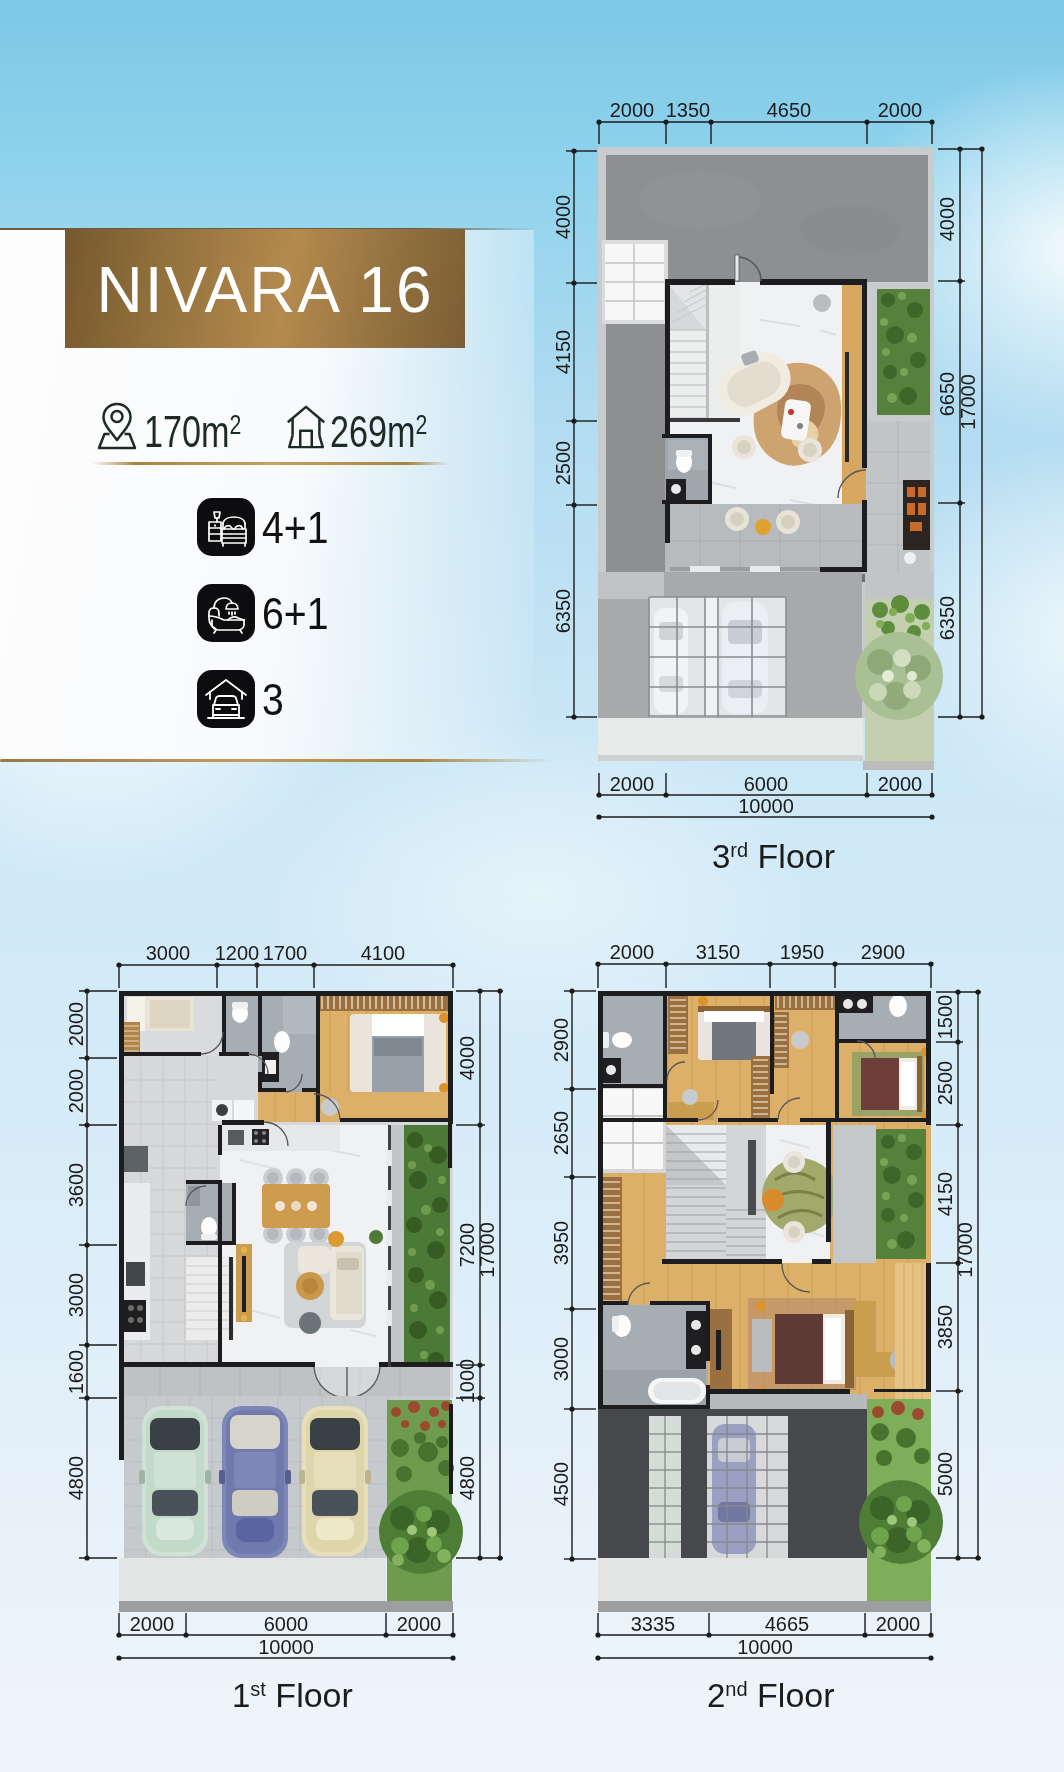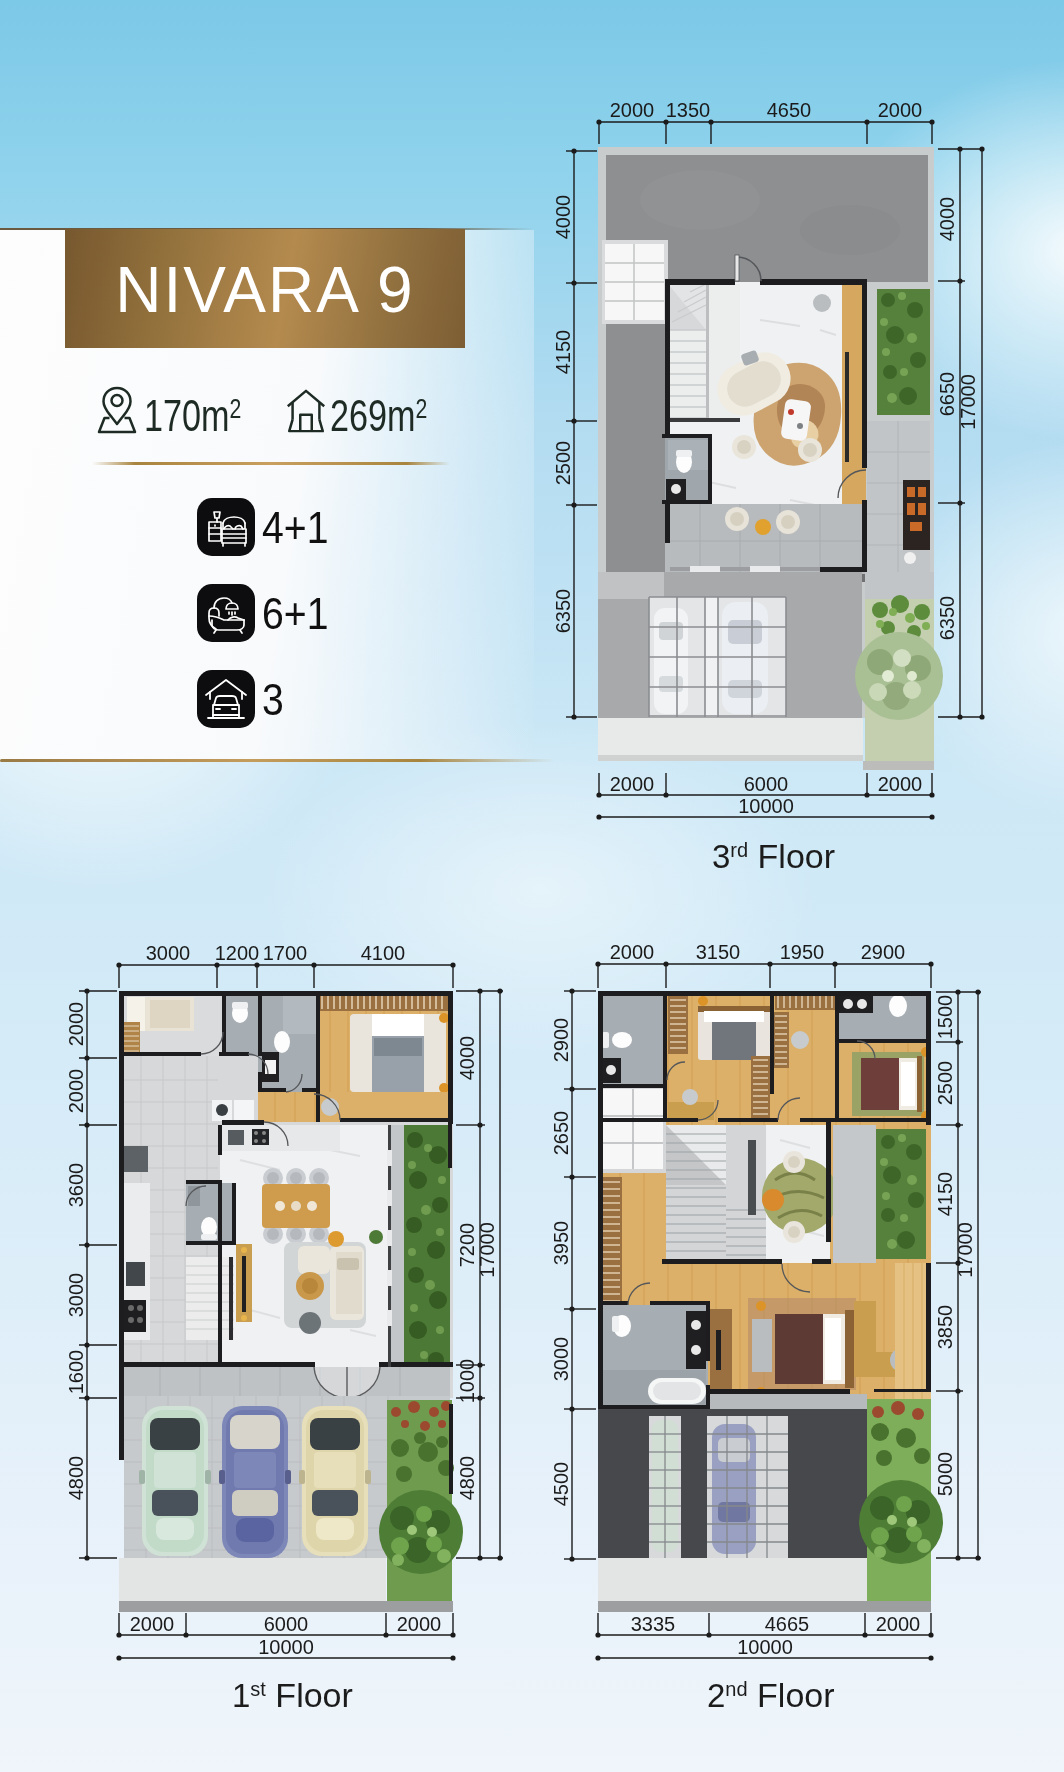--- a/index.html
+++ b/index.html
@@ -20,23 +20,23 @@
 <div class="cloud" style="left:260px;top:720px;width:560px;height:340px;background:radial-gradient(closest-side,rgba(255,255,255,.45),rgba(255,255,255,0));"></div>
 
 <div style="position:absolute;left:0;top:230px;width:534px;height:531px;background:linear-gradient(100deg,#fdfdfd 0%,#f8fafc 55%,rgba(240,247,252,0.25) 92%,rgba(240,247,252,0) 100%);"></div>
 
 <div style="position:absolute;left:0;top:228px;width:533px;height:2px;background:linear-gradient(90deg,#6b5a40 0%,#6b5a40 78%,rgba(107,90,64,0) 100%);"></div>
 
 <div style="position:absolute;left:0;top:759px;width:560px;height:3px;background:linear-gradient(90deg,#9a7a44 0%,#c49c5c 45%,#a8853f 75%,rgba(168,133,63,0) 99%);border-radius:2px;"></div>
 
 <div style="position:absolute;left:65px;top:229px;width:400px;height:119px;background:linear-gradient(100deg,#77582f 0%,#92713c 25%,#b48a4e 55%,#8f6f3e 82%,#7d5e34 100%);"></div>
 
-<div style="position:absolute;left:65px;top:253px;width:400px;text-align:center;color:#fff;font-size:64px;letter-spacing:2px;font-weight:400;">NIVARA 9</div>
-
-<div style="position:absolute;left:88px;top:380px;width:380px;height:56px;color:#1e2b24;">
+<div style="position:absolute;left:65px;top:253px;width:400px;text-align:center;color:#fff;font-size:64px;letter-spacing:2px;font-weight:400;">NIVARA 16</div>
+
+<div style="position:absolute;left:88px;top:396px;width:380px;height:56px;color:#1e2b24;">
 
   <svg style="position:absolute;left:6px;top:6px;" width="46" height="48" viewBox="0 0 46 48">
     <path d="M23 2 C15 2 9.5 8 9.5 15.5 C9.5 22 14 26.5 18 31.5 L23 38 L28 31.5 C32 26.5 36.5 22 36.5 15.5 C36.5 8 31 2 23 2 Z" fill="none" stroke="#1e2b24" stroke-width="2.5" stroke-linejoin="round"></path>
     <circle cx="23" cy="14.5" r="5.5" fill="none" stroke="#1e2b24" stroke-width="2.5"></circle>
     <path d="M15.5 32 L10.5 32 L5 46 L41 46 L35.5 32 L30.5 32" fill="none" stroke="#1e2b24" stroke-width="2.5" stroke-linejoin="round"></path>
   </svg>
 
   <div style="position:absolute;left:56px;top:10px;font-size:45px;transform:scaleX(0.76);transform-origin:0 0;white-space:nowrap;">170m<span style="font-size:28px;vertical-align:13px;">2</span></div>
 
   <svg style="position:absolute;left:196px;top:8px;" width="44" height="46" viewBox="0 0 44 48">

